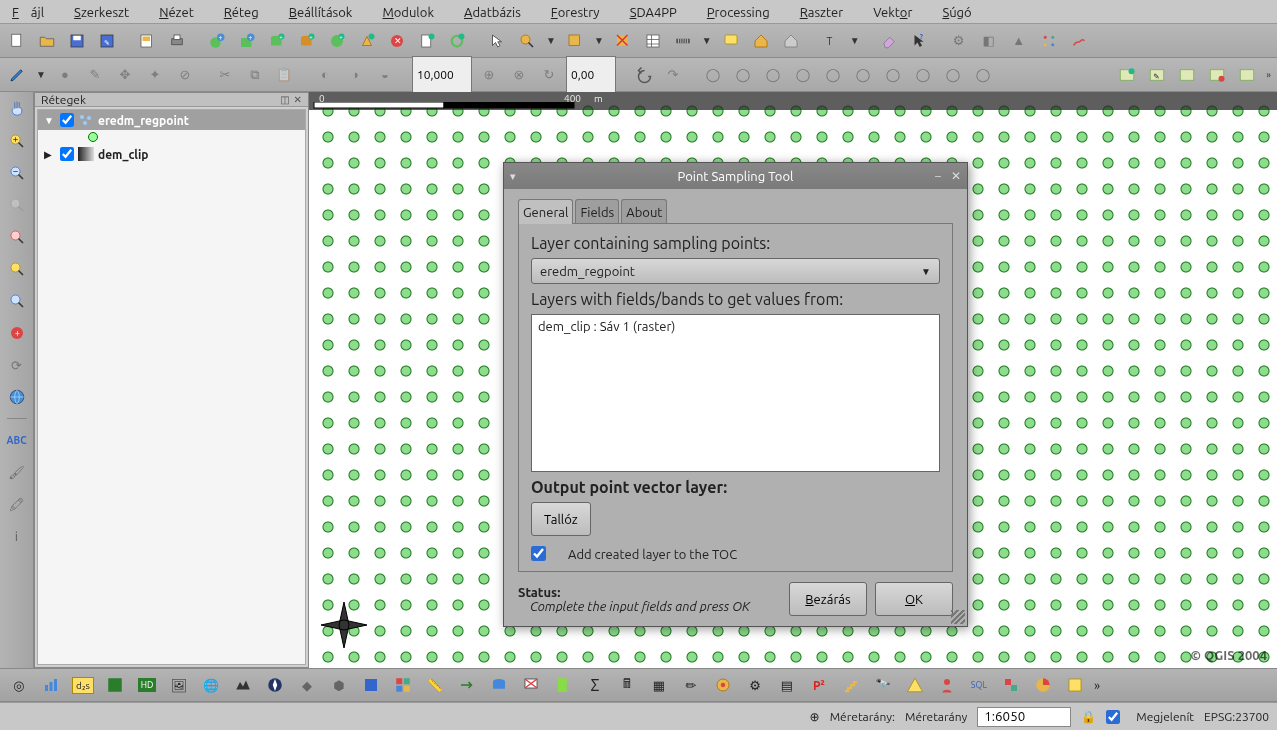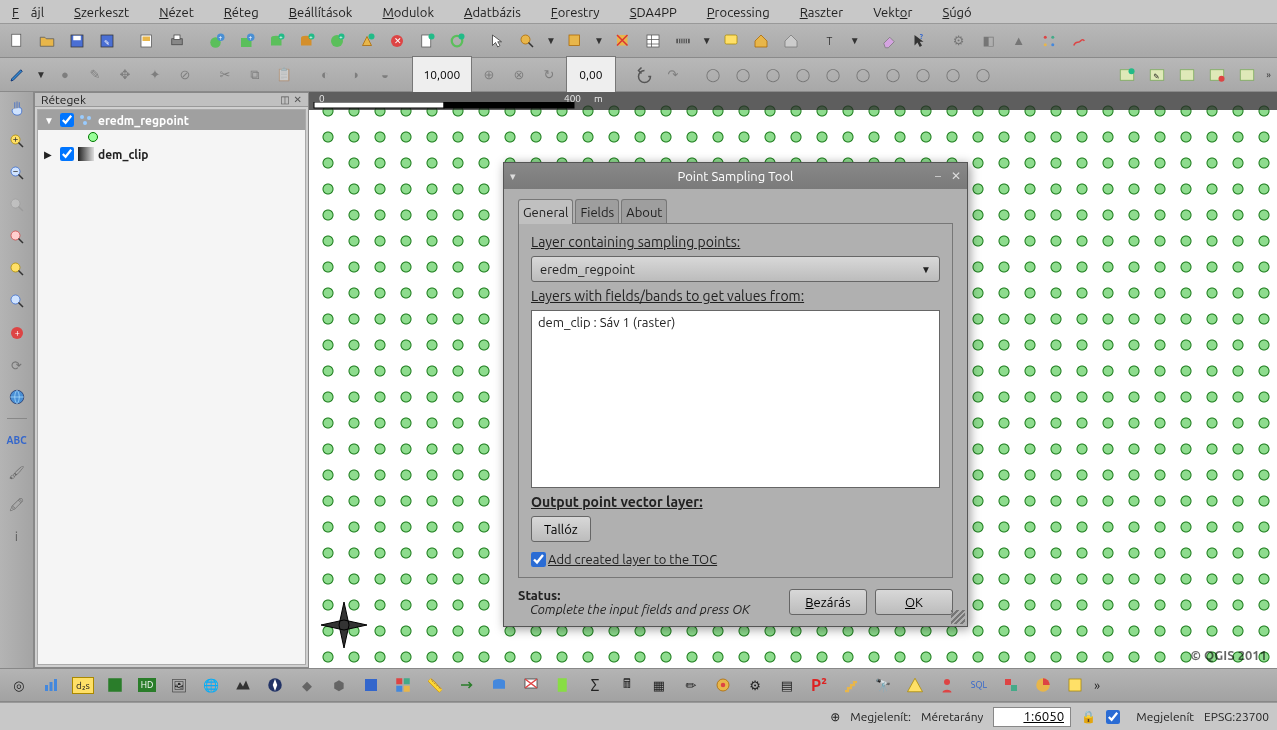--- a/index.html
+++ b/index.html
@@ -7,21 +7,21 @@
 
 
 .menubar { height: 24px; background: #c8c8c8; display: flex; align-items: center; padding: 0 6px; gap: 18px; border-bottom: 1px solid #999; }
 .menubar span { padding: 2px 6px; cursor: default; }
 .menubar span u { text-decoration: underline; }
 
 
 .toolbar { height: 34px; background: linear-gradient(#b8b8b8,#a8a8a8); display: flex; align-items: center; padding: 0 4px; gap: 4px; border-bottom: 1px solid #8a8a8a; }
 .toolbar .tb-btn { width: 26px; height: 26px; display: flex; align-items: center; justify-content: center; border-radius: 3px; }
 .toolbar .tb-sep { width: 6px; }
-.toolbar input.tb-input { width: 60px; height: 22px; border: 1px solid #777; background: #eee; padding: 18px 4px; font-size: 12px; text-align: center; }
+.toolbar input.tb-input { width: 60px; height: 22px; border: 1px solid #777; background: #eee; padding: 18px 4px; font-size: 12px; }
 .toolbar .tb-drop { font-size: 10px; color: #333; padding: 0 2px; }
 
 
 .main { position: absolute; top: 92px; left: 0; right: 0; bottom: 62px; display: flex; }
 .left-toolbar { width: 34px; background: linear-gradient(90deg,#b4b4b4,#a4a4a4); display: flex; flex-direction: column; align-items: center; padding-top: 4px; gap: 6px; border-right: 1px solid #888; }
 .left-toolbar .lt-btn { width: 26px; height: 26px; display:flex; align-items:center; justify-content:center; }
 .left-toolbar hr { width: 20px; border: none; border-top: 1px solid #888; margin: 2px 0; }
 
 
 .layers-panel { width: 275px; background: #d0d0d0; border: 1px solid #888; display: flex; flex-direction: column; }
@@ -47,47 +47,47 @@
 
 .dialog { position: absolute; left: 503px; top: 162px; width: 465px; height: 465px; background: #b0b0b0; border: 1px solid #555; box-shadow: 2px 2px 10px rgba(0,0,0,0.4); display:flex; flex-direction:column; }
 .dlg-title { height: 26px; background: linear-gradient(#888,#7a7a7a); color:#fff; display:flex; align-items:center; justify-content:center; font-size:13px; position:relative; }
 .dlg-title .dlg-ctrls { position:absolute; right:6px; display:flex; gap:10px; color:#ddd; font-size:12px;}
 .dlg-title .dlg-icon { position:absolute; left:6px; color:#ddd; font-size:11px;}
 .dlg-body { flex:1; padding: 10px 14px; display:flex; flex-direction:column; }
 .tabs { display:flex; gap:2px; margin-bottom:-1px; }
 .tab { padding: 5px 4px; background: #9e9e9e; border:1px solid #777; border-bottom:none; border-radius: 3px 3px 0 0; font-size:13px; }
 .tab.active { background: #c0c0c0; position:relative; z-index:2; }
 .tab-panel { border:1px solid #777; background: #b0b0b0; padding: 10px 12px; flex:1; display:flex; flex-direction:column; gap:6px; }
-.tab-panel label { font-size:14px;text-decoration:underline; }
+.tab-panel label { font-size:16px; }
 .combo { height: 26px; background: linear-gradient(#d8d8d8,#bcbcbc); border:1px solid #666; border-radius:3px; display:flex; align-items:center; padding:0 8px; justify-content:space-between; font-size:13px; }
 .combo .arrow { font-size:10px; }
 .listbox { flex:1; min-height:120px; background:#fff; border:1px solid #666; padding:4px 6px; font-size:13px; overflow:auto; }
 .row-inline { display:flex; gap:6px; align-items:center; }
 .text-input { flex:1; height:26px; background:#fff; border:1px solid #666; padding:0 6px; font-size:13px; }
-.btn { height:26px; padding:0 12px; background: linear-gradient(#d8d8d8,#bcbcbc); border:1px solid #666; border-radius:3px; font-size:13px; display:inline-flex; align-items:center; justify-content:center; }
+.btn { height:34px; padding:0 12px; background: linear-gradient(#d8d8d8,#bcbcbc); border:1px solid #666; border-radius:3px; font-size:13px; display:inline-flex; align-items:center; justify-content:center; }
 .btn.wide { min-width: 78px; }
-.chk-row { display:flex; gap:2px; font-size:13px; padding-top:4px;text-decoration:underline;}
+.chk-row { display:flex; align-items:center; gap:22px; font-size:13px; padding-top:4px;}
 .chk-row input { width:15px; height:15px; accent-color:#2b6cd4;}
 .dlg-footer { display:flex; align-items:center; justify-content:space-between; padding: 0 14px 10px 14px; }
 .dlg-footer .status-block { font-size:13px; }
 .dlg-footer .status-block .stat-lbl { font-weight:bold; }
 .dlg-footer .status-block .stat-txt { font-style: italic; padding-left: 12px; }
 .dlg-footer .btns { display:flex; gap:8px; }
 .dlg-resize { position:absolute; right:2px; bottom:2px; width:14px; height:14px; background: repeating-linear-gradient(135deg,#777 0 2px, transparent 2px 4px);}
 
 
 .bottom-toolbar { position:absolute; left:0; right:0; bottom:28px; height:34px; background: linear-gradient(#b4b4b4,#a2a2a2); display:flex; align-items:center; padding:0 6px; gap:6px; border-top:1px solid #888; border-bottom:1px solid #888;}
 .bottom-toolbar .bt-btn { width:26px; height:26px; display:flex; align-items:center; justify-content:center; }
-.bt-red { color:#d22; font-weight:bold; font-size:16px;}
+.bt-red { color:#d22; font-weight:bold; font-size:12px;}
 
 
 .statusbar { position:absolute; left:0; right:0; bottom:0; height:28px; background:#c8c8c8; border-top:1px solid #999; display:flex; align-items:center; padding: 0 8px; gap:10px; font-size:12px; justify-content:flex-end;}
 .statusbar .sb-input { background:#fff; border:1px solid #888; height:20px; padding:0 6px; text-align:center; }
 .statusbar .sb-coord { width: 300px; }
-.statusbar .sb-scale { width: 78px; text-align:right;text-decoration:underline;}
+.statusbar .sb-scale { width: 94px; text-align:left;}
 .statusbar .sb-chk { display:flex; align-items:center; gap:16px;}
 .statusbar .sb-chk input{ width:14px; height:14px; accent-color:#2b6cd4;}
 
 
 svg.icon { width:18px; height:18px; }
 </style>
 </head>
 <body>
 
 <div class="menubar">
@@ -486,21 +486,21 @@
       <svg style="position:absolute;left:0;top:10px" width="300" height="8">
           <rect x="5" y="0" width="130" height="6" fill="#fff" stroke="#000"></rect>
           <rect x="135" y="0" width="130" height="6" fill="#000" stroke="#000"></rect>
         </svg>
     </div>
     <div class="compass">
       <svg width="50" height="50" viewBox="0 0 50 50">
           <path d="M25 2 L30 25 L25 48 L20 25Z M2 25 L25 20 L48 25 L25 30Z" fill="#333" stroke="#000"></path>
         </svg>
     </div>
-    <div class="copyright">© QGIS 2011</div>
+    <div class="copyright">© QGIS 2004</div>
   </div>
 </div>
 
 <div class="dialog">
   <div class="dlg-title">
     <span class="dlg-icon">▾</span>
     <span>Point Sampling Tool</span>
     <span class="dlg-ctrls">
       <span>–</span>
       <span>✕</span>
@@ -668,21 +668,21 @@
   <div class="bt-btn">
       <svg class="icon" viewBox="0 0 24 24">
         <rect x="4" y="4" width="16" height="16" fill="#ffe067" stroke="#a80"></rect>
       </svg>
     </div>
   <span class="tb-drop">»</span>
 </div>
 
 <div class="statusbar">
   <span>⊕</span>
-  <span>Megjelenít:</span>
+  <span>Méretarány:</span>
   <span>Méretarány</span>
   <input class="sb-input sb-scale" value="1:6050" style="">
   <span>🔒</span>
   <span class="sb-chk">
     <input type="checkbox" checked="" style="">
     <span>Megjelenít</span>
   </span>
   <span>EPSG:23700</span>
 </div>
 

